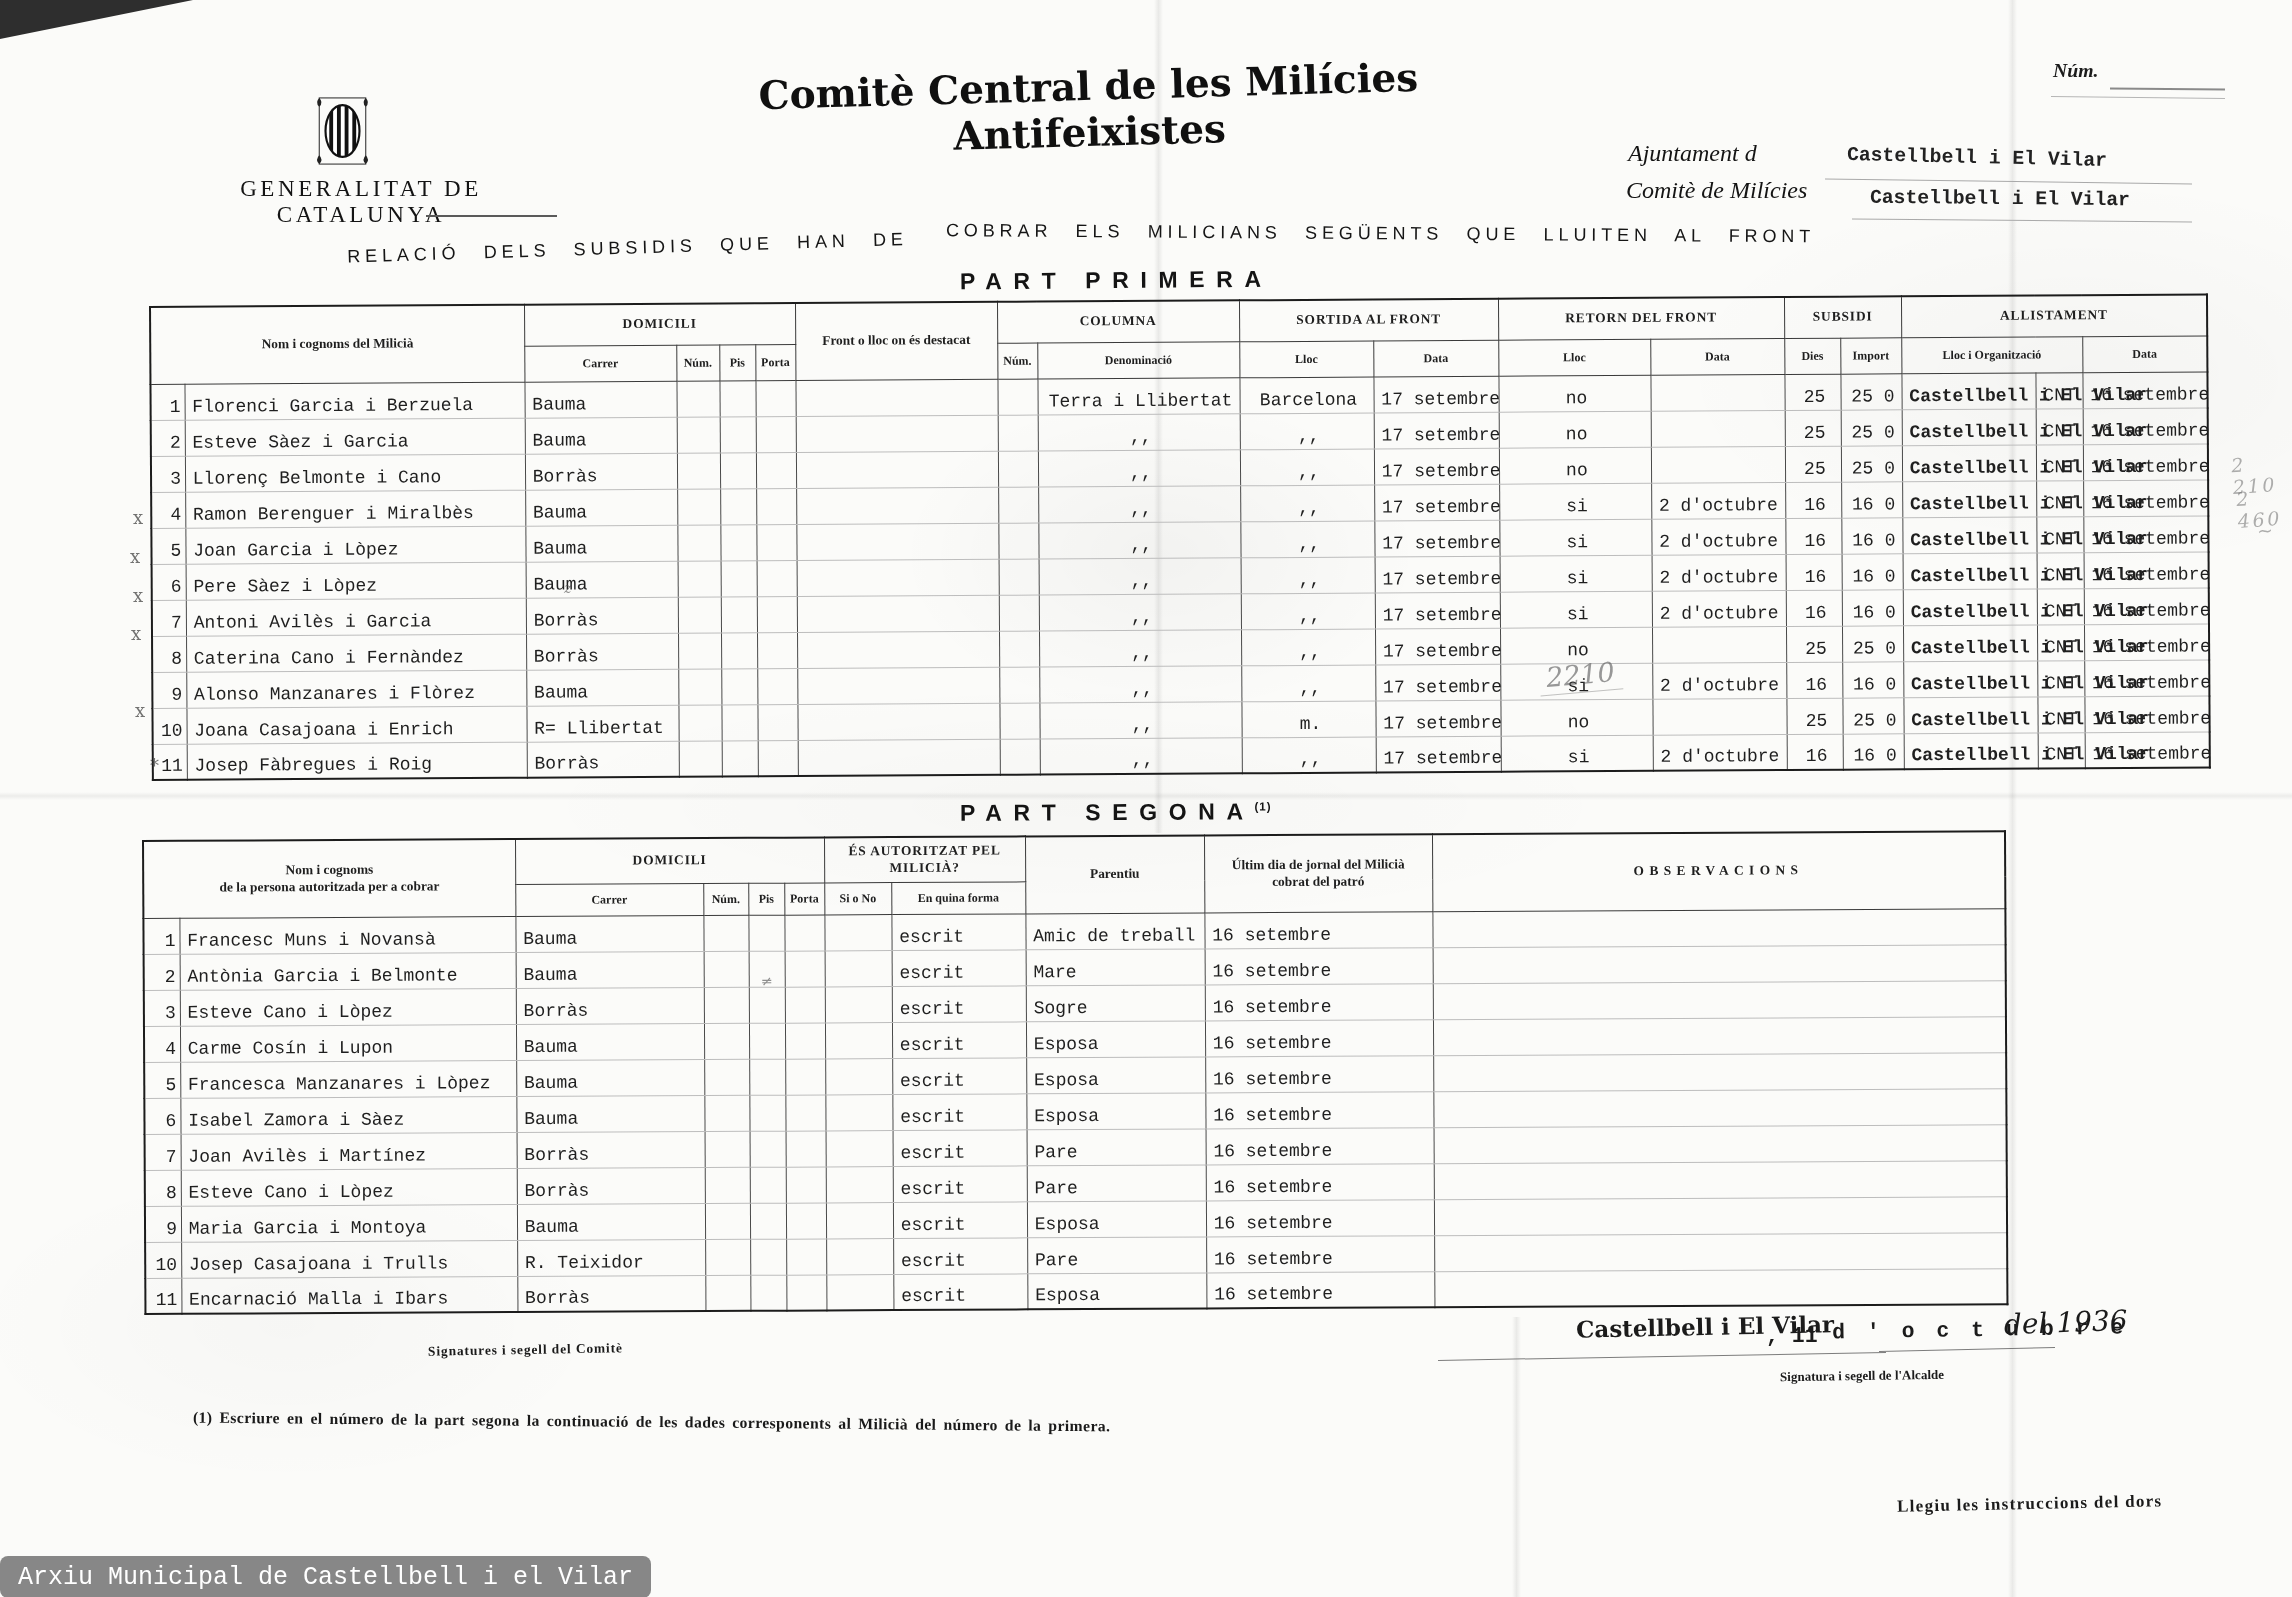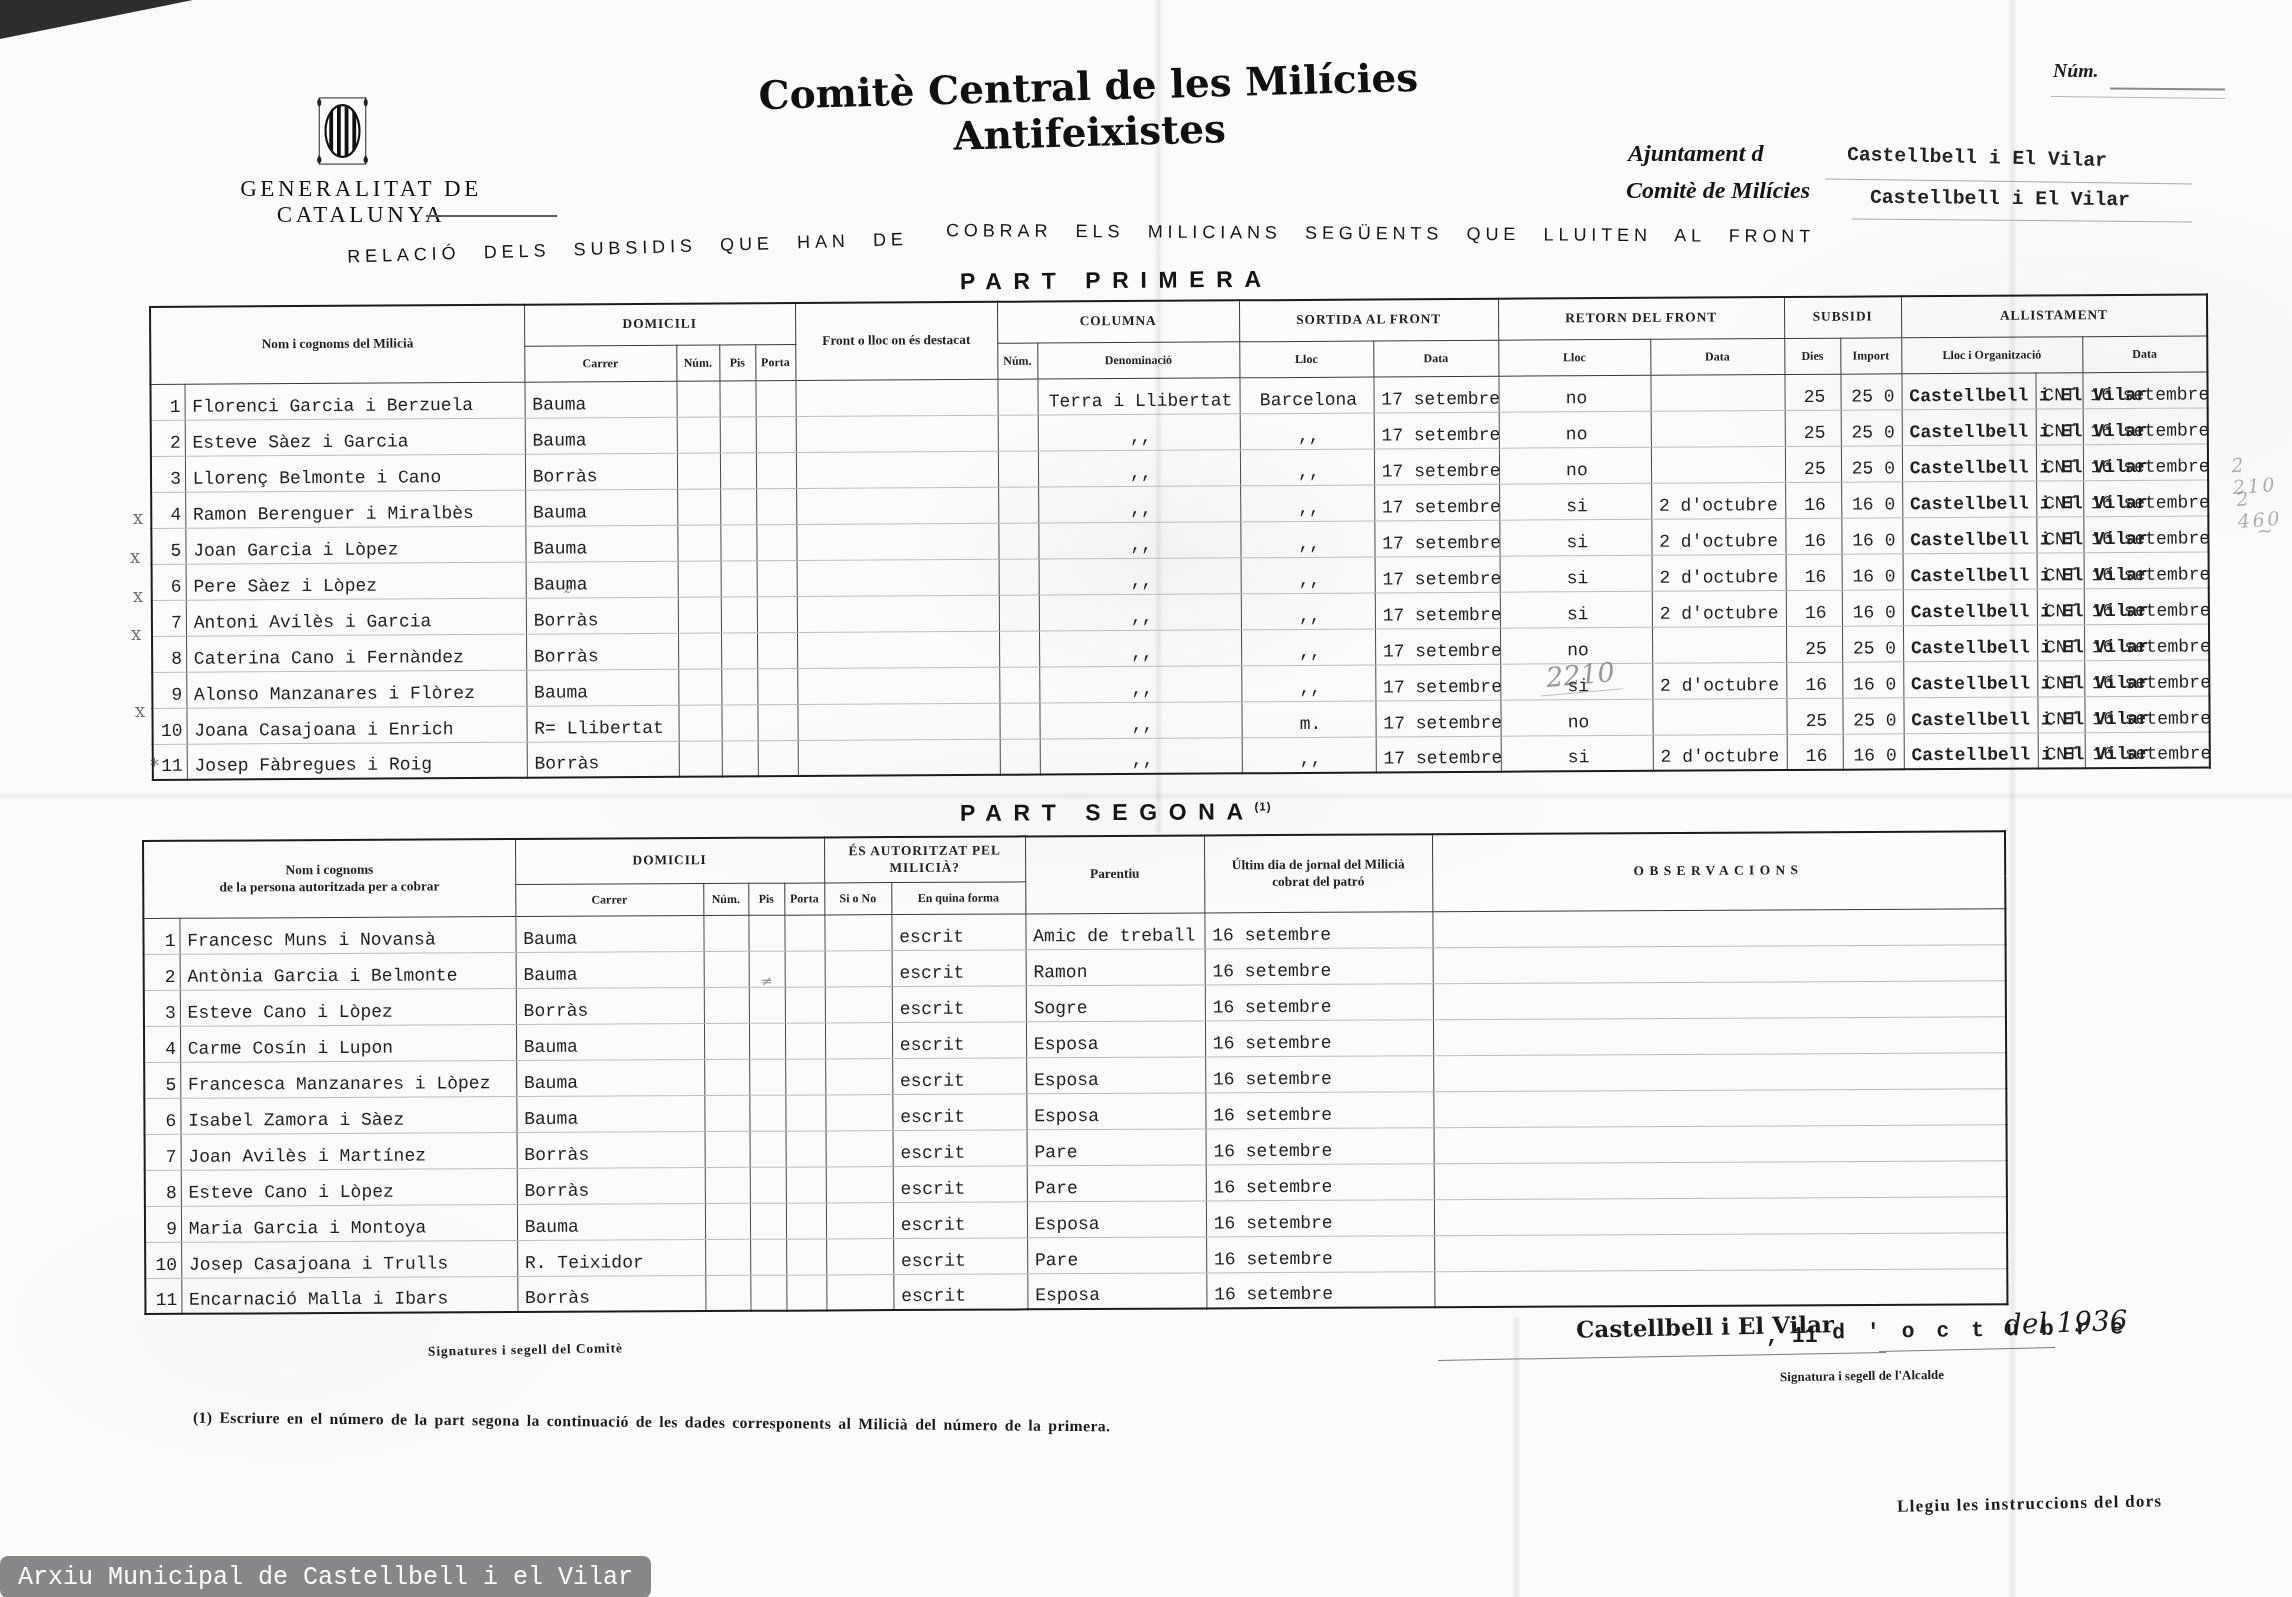--- a/index.html
+++ b/index.html
@@ -20,21 +20,21 @@
   
   .org-name{position:absolute;left:155px;top:176px;width:412px;text-align:center;
     font-size:23px;letter-spacing:3.6px;font-weight:400;color:#141414;}
   .org-underline{position:absolute;left:426px;top:215px;width:131px;height:1.8px;background:#5a5a5a;}
   .doc-title{position:absolute;left:650px;top:63px;width:878px;text-align:center;
     font-family:"DejaVu Serif",serif;font-weight:700;font-size:39px;color:#101010;
     transform:rotate(-1.6deg);}
   .num-row{position:absolute;left:2053px;top:59px;font-style:italic;font-weight:700;font-size:19.7px;}
   .num-line{position:absolute;left:2110px;top:88px;width:115px;height:1.8px;background:#8a8a8a;transform:rotate(.6deg);}
   .num-line2{position:absolute;left:2051px;top:97px;width:174px;height:0.9px;background:#b5b5b5;transform:rotate(.6deg);}
-  .hdr-label{font-style:italic;font-weight:700;font-size:24px;color:#141414;white-space:nowrap;}
+  .hdr-label{font-style:italic;font-weight:400;font-size:24px;color:#141414;white-space:nowrap;}
   .hdr-typed{font-family:"Liberation Mono",monospace;font-size:19.7px;font-weight:700;color:#222;white-space:nowrap;}
   .hdr-line{position:absolute;height:0.9px;background:#a9a9a9;}
   .subtitle{position:absolute;left:347px;top:229px;white-space:nowrap;transform:rotate(-1.1deg);
     font-family:"Liberation Sans",sans-serif;font-size:18px;color:#151515;
     letter-spacing:4.9px;word-spacing:13.4px;}
   .sub-l{display:inline-block;transform:rotate(-.7deg);}
   .sub-r{display:inline-block;transform:rotate(1.5deg);margin-left:14.3px;}
   .part-title{position:absolute;font-family:"Liberation Sans",sans-serif;font-size:23px;font-weight:700;
     letter-spacing:11.6px;color:#141414;white-space:nowrap;}
   .part-title sup{font-size:11.6px;letter-spacing:0.9px;}
@@ -477,21 +477,21 @@
         </tr>
         <tr>
           <td class="c-num">2</td>
           <td class="c-name">Antònia Garcia i Belmonte</td>
           <td class="c-carrer">Bauma</td>
           <td class="c-dnum"></td>
           <td class="c-pis"></td>
           <td class="c-porta"></td>
           <td class="c-siono"></td>
           <td class="c-forma">escrit</td>
-          <td class="c-parentiu">Ramon</td>
+          <td class="c-parentiu">Mare</td>
           <td class="c-ultim">16 setembre</td>
           <td class="c-obs"></td>
         </tr>
         <tr>
           <td class="c-num">3</td>
           <td class="c-name">Esteve Cano i Lòpez</td>
           <td class="c-carrer">Borràs</td>
           <td class="c-dnum"></td>
           <td class="c-pis"></td>
           <td class="c-porta"></td>

